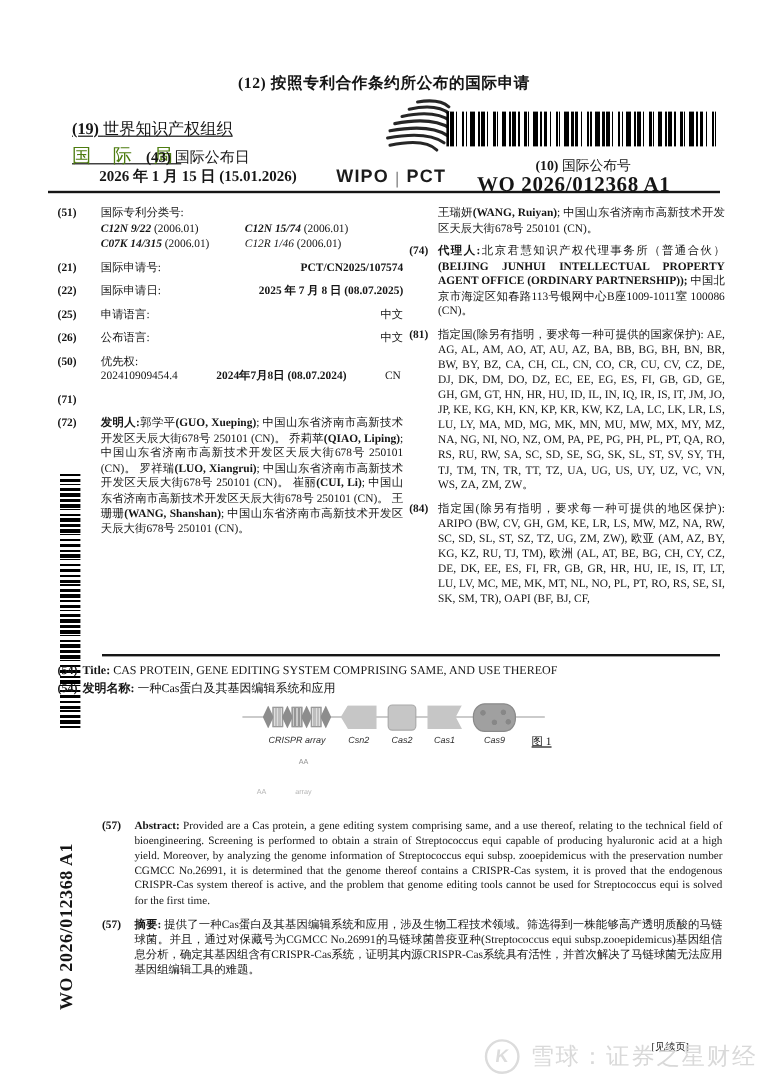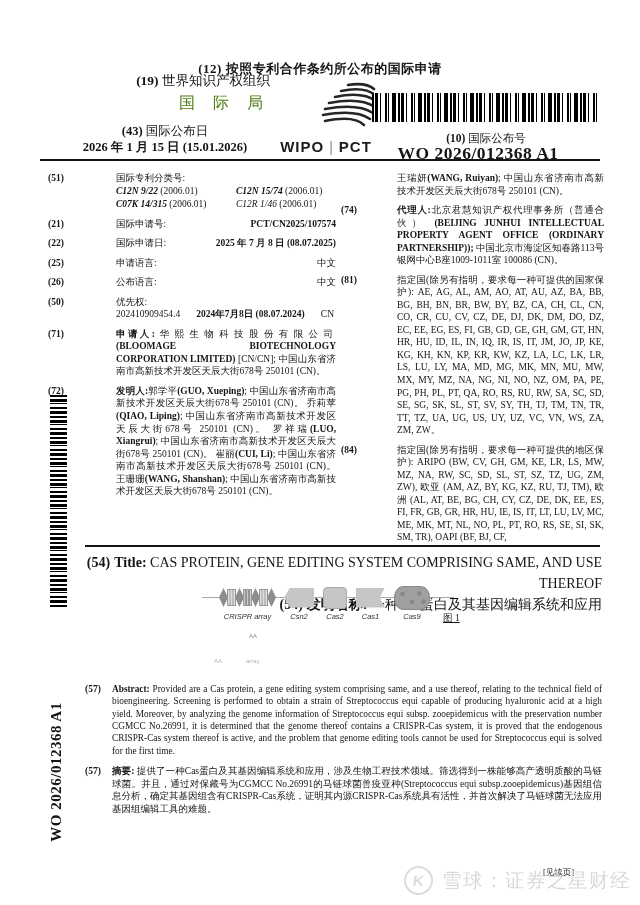--- a/index.html
+++ b/index.html
@@ -5,58 +5,58 @@
   html,body{margin:0;padding:0;}
   body{
     width:640px;height:905px;position:relative;background:#fff;
     font-family:"Liberation Serif","DejaVu Serif",serif;color:#151515;
     overflow:hidden;
   }
   .b{font-weight:bold;}
   
   .h-type{position:absolute;top:60px;left:0;width:100%;text-align:center;
     font-size:13px;font-weight:bold;letter-spacing:.5px;}
-  .h-org{position:absolute;top:72px;left:60px;width:210px;text-align:right;font-size:13.5px;}
+  .h-org{position:absolute;top:99px;left:60px;width:210px;text-align:left;font-size:13.5px;text-decoration:underline;}
   .h-org .bureau{font-size:16px;letter-spacing:7px;color:#4d7c0f;margin-top:3px;}
   .h-date{position:absolute;top:123px;left:46px;width:238px;text-align:center;font-size:12.5px;line-height:1.3;}
   .wipo{position:absolute;top:82px;left:274px;width:104px;text-align:right;}
   .wipo-text{margin-top:2px;font-family:"Liberation Sans",sans-serif;font-weight:bold;
     font-size:15px;letter-spacing:1px;color:#1c1c1c;display:flex;align-items:center;justify-content:center;gap:5px;}
   .wipo-text .sep{font-weight:normal;color:#888;font-size:14px;}
   .barcode-top{position:absolute;left:372px;top:93px;width:228px;height:29px;
     background:repeating-linear-gradient(90deg,
       #000 0 2px,#fff 2px 3px,#000 3px 6px,#fff 6px 8px,#000 8px 9px,#fff 9px 13px,
       #000 13px 15px,#fff 15px 16px,#000 16px 17px,#fff 17px 20px,#000 20px 24px,#fff 24px 26px);}
   .pubnum-label{position:absolute;left:370px;top:131px;width:232px;text-align:center;font-size:11.5px;}
   .pubnum{position:absolute;left:352px;top:143px;width:252px;text-align:center;
     font-size:17.5px;font-weight:bold;letter-spacing:.5px;}
   .rule-top{position:absolute;left:40px;top:159px;width:560px;height:2px;background:#161616;}
   
   .col{position:absolute;top:172px;font-size:9.5px;line-height:1.32;}
   .col-left{left:48px;width:288px;}
   .col-right{left:341px;width:263px;}
-  .item{display:flex;margin-bottom:7px;gap:32px;}
+  .item{display:flex;margin-bottom:7px;}
   .inum{font-weight:bold;flex:none;}
   .col-left .inum{width:36px;}
   .col-right .inum{width:24px;}
   .ibody{flex:1;min-width:0;}
   .just{text-align:justify;}
   .kv{display:flex;justify-content:space-between;}
   .ipc-grid{display:grid;grid-template-columns:120px 1fr;row-gap:1px;}
   .ipc-b .code{font-weight:bold;font-style:italic;margin-top:11px;}
   .ipc-i .code{font-style:italic;}
   .prio-row{display:flex;justify-content:space-between;padding-right:2px;}
   .spaced{letter-spacing:3px;}
   .vbarcode{position:absolute;left:50px;top:395px;width:17px;height:213px;
     background:repeating-linear-gradient(180deg,
       #000 0 2px,#fff 2px 4px,#000 4px 7px,#fff 7px 8px,#000 8px 9px,#fff 9px 12px,
       #000 12px 14px,#fff 14px 16px,#000 16px 19px,#fff 19px 21px);}
   
   .rule-54{position:absolute;left:85px;top:545px;width:515px;height:1.5px;background:#161616;}
-  .title-block{position:absolute;left:48px;top:552px;width:554px;font-size:14px;line-height:1.5;text-align:right;}
+  .title-block{position:absolute;left:48px;top:552px;width:554px;font-size:10px;line-height:1.5;}
   .title-block .inum{display:inline-block;width:auto;margin-right:4px;}
   
   .figure{position:absolute;left:202px;top:586px;width:252px;}
   .gene-row{position:relative;display:flex;align-items:flex-start;padding-left:18px;font-style:italic;}
   .gene-line{position:absolute;left:0;right:0;top:11px;height:1px;background:#a9a9a9;}
   .gene-group{display:flex;flex-direction:column;align-items:center;margin-right:9px;position:relative;}
   .shape-row{display:flex;align-items:center;height:23px;}
   .gene-label{margin-top:3px;font-family:"Liberation Sans",sans-serif;font-size:7.5px;color:#2f2f2f;white-space:nowrap;}
   .diamond{width:9px;height:19px;background:#8d8d8d;clip-path:polygon(50% 0,100% 50%,50% 100%,0 50%);margin:0 -1px;}
   .grect{width:7px;height:15px;background:#bdbdbd;border:.5px solid #9a9a9a;
@@ -191,25 +191,20 @@
       <div class="prio-row">
         <span>202410909454.4</span>
         <span class="b">2024年7月8日 (08.07.2024)</span>
         <span>CN</span>
       </div>
     </div>
   </div>
 
   <div class="item">
     <span class="inum">(71)</span>
-    <div class="ibody just">
-      <span class="b">申请人:</span>
-      <span class="spaced">华熙生物科技股份有限公司</span>
-      <span class="b">(BLOOMAGE BIOTECHNOLOGY CORPORATION LIMITED)</span><span> [CN/CN]; 中国山东省济南市高新技术开发区天辰大街678号 250101 (CN)。</span>
-    </div>
   </div>
 
   <div class="item">
     <span class="inum">(72)</span>
     <div class="ibody just">
       <span class="b">发明人:</span><span><span>郭学平</span><span class="b">(GUO, Xueping)</span><span>; 中国山东省济南市高新技术开发区天辰大街678号 250101 (CN)。 </span></span><span><span>乔莉苹</span><span class="b">(QIAO, Liping)</span><span>; 中国山东省济南市高新技术开发区天辰大街678号 250101 (CN)。 </span></span><span><span>罗祥瑞</span><span class="b">(LUO, Xiangrui)</span><span>; 中国山东省济南市高新技术开发区天辰大街678号 250101 (CN)。 </span></span><span><span>崔丽</span><span class="b">(CUI, Li)</span><span>; 中国山东省济南市高新技术开发区天辰大街678号 250101 (CN)。 </span></span><span><span>王珊珊</span><span class="b">(WANG, Shanshan)</span><span>; 中国山东省济南市高新技术开发区天辰大街678号 250101 (CN)。</span></span>
     </div>
   </div>
 </div>
 

